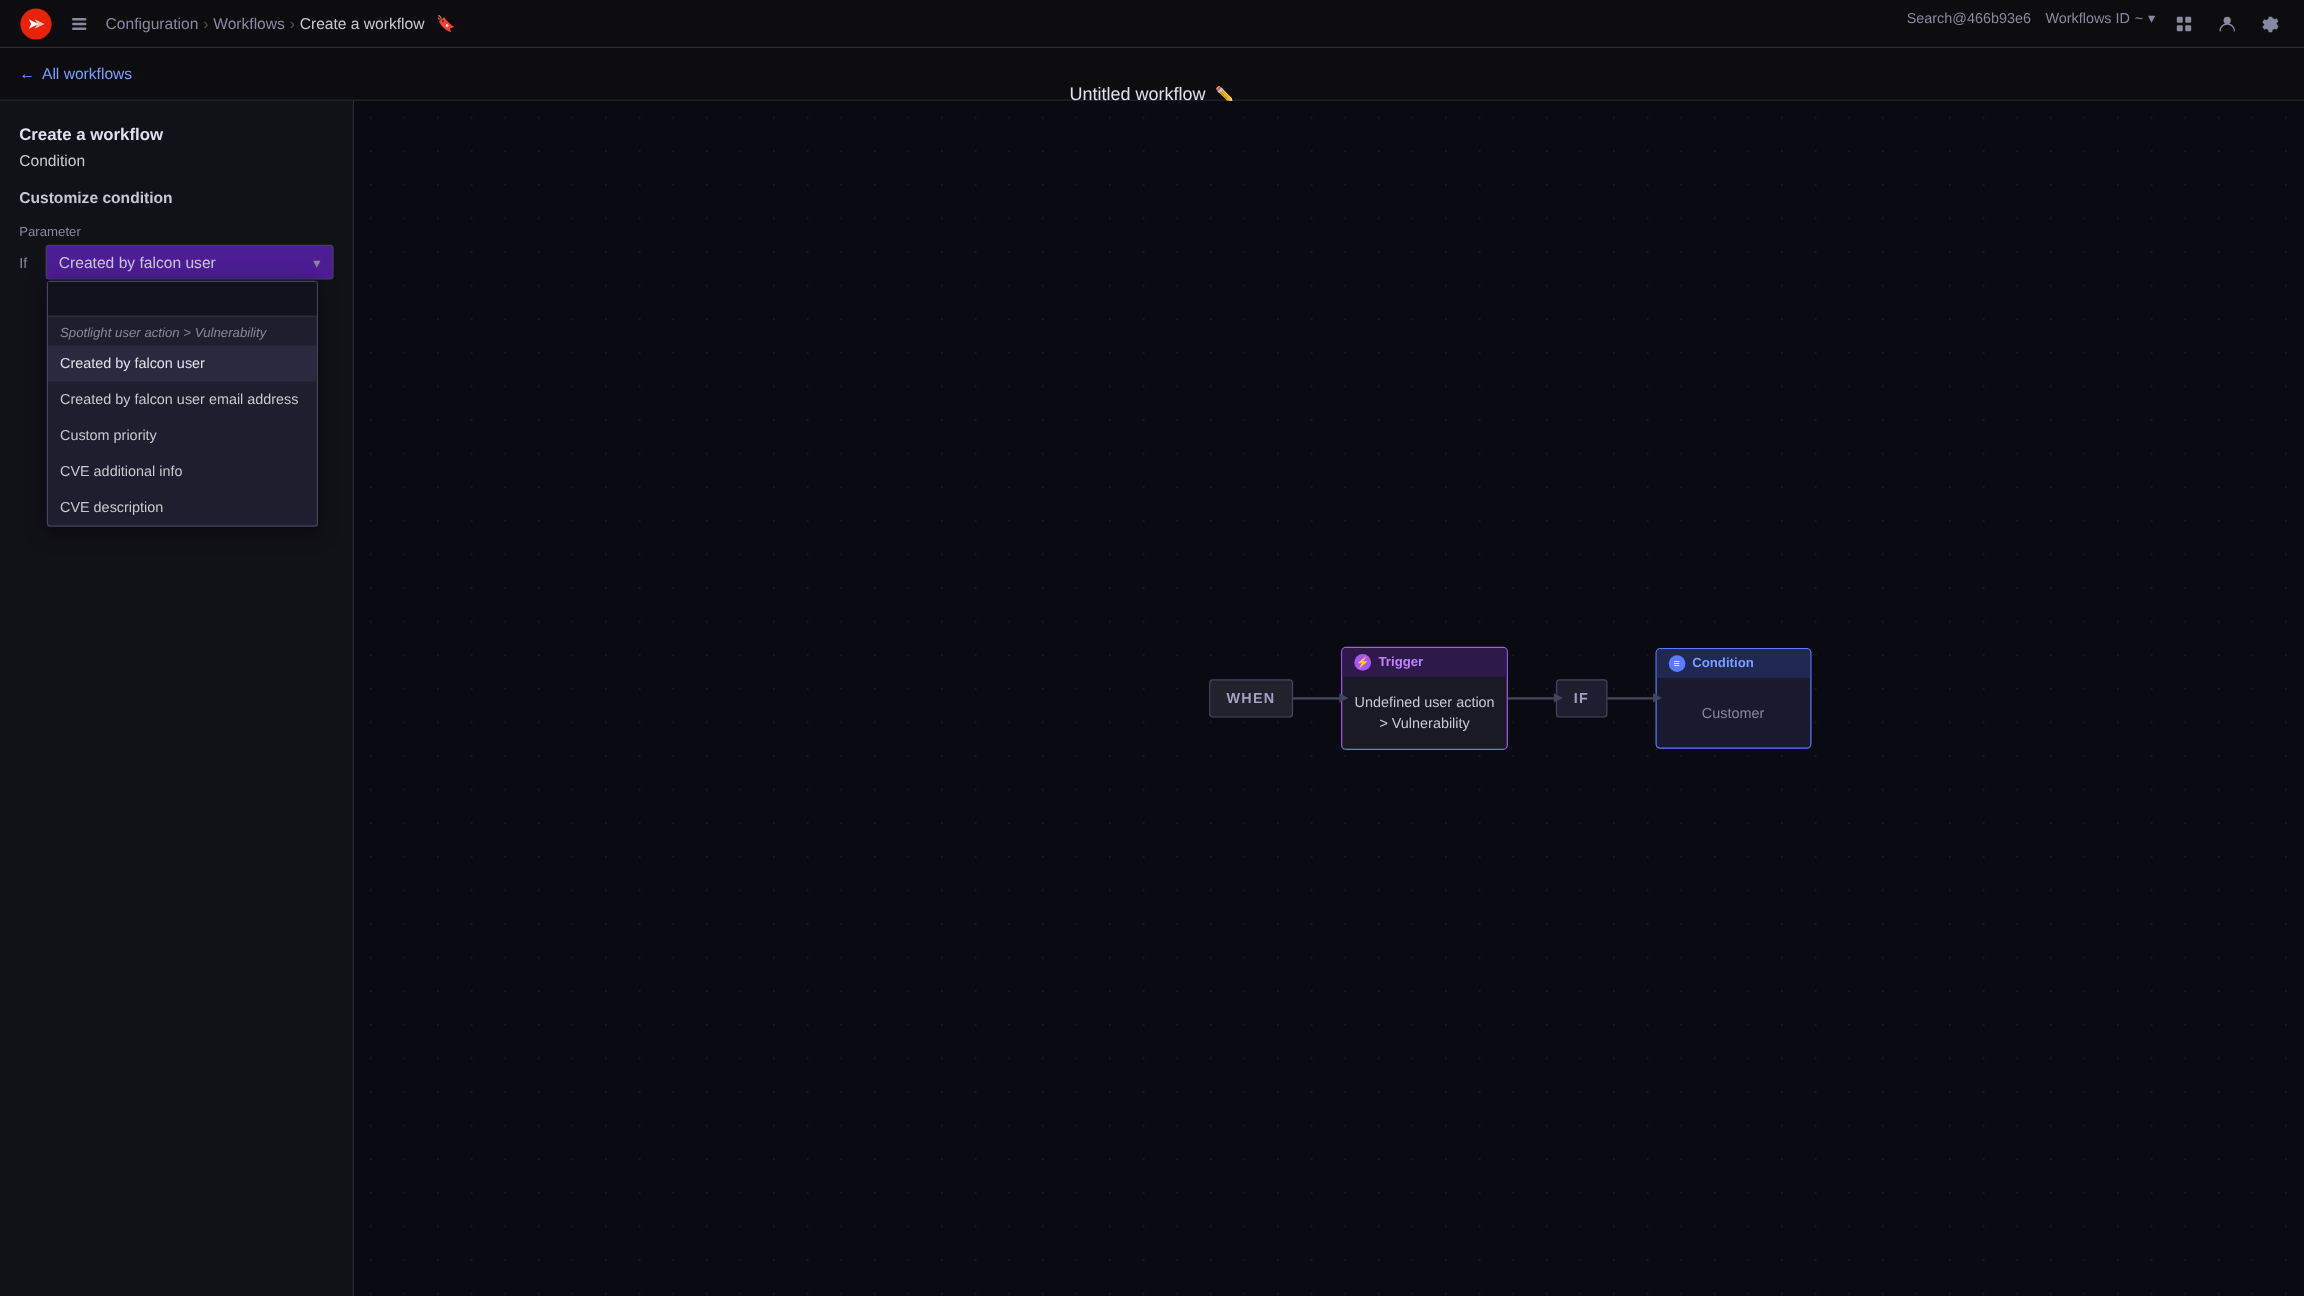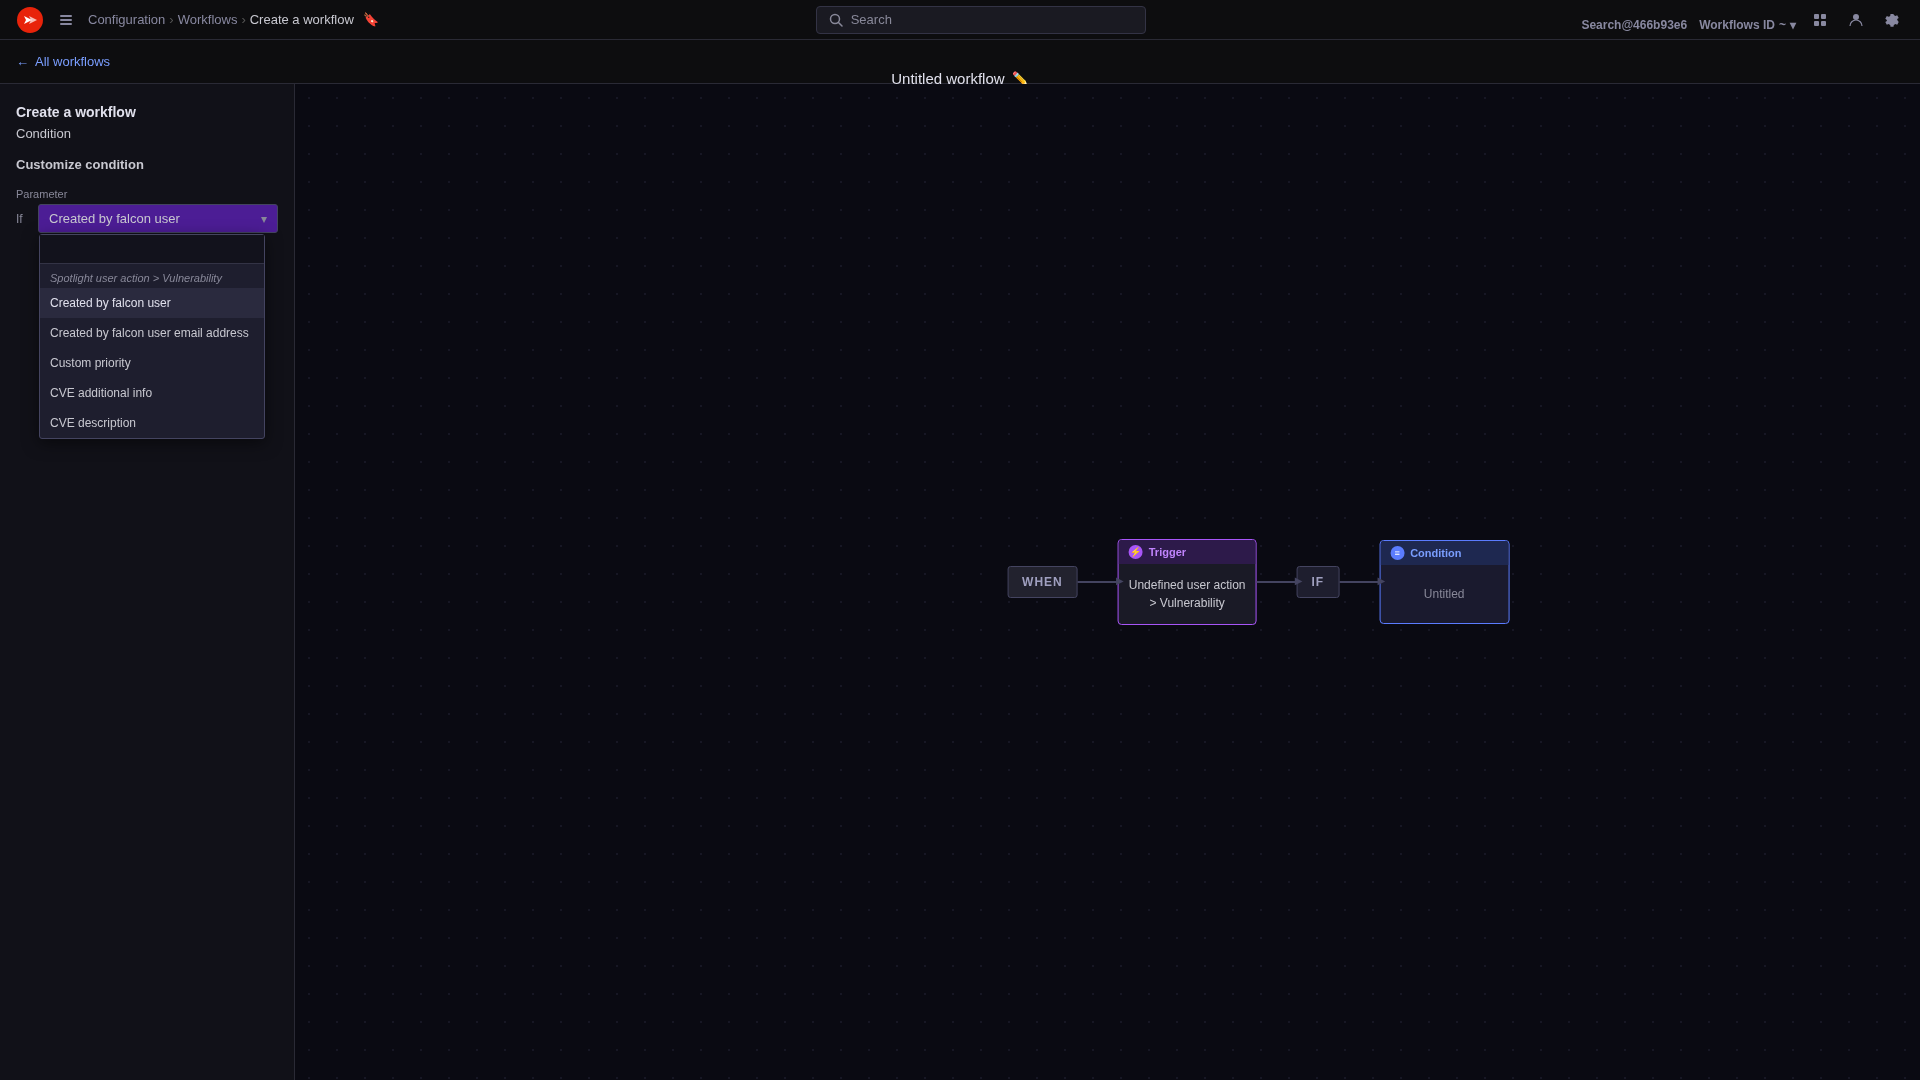--- a/index.html
+++ b/index.html
@@ -83,25 +83,24 @@
       gap: 8px;
       cursor: pointer;
     }
     .search-bar span {
       color: #888899;
       font-size: 13px;
     }
 
     .top-nav-right {
       display: flex;
-      align-items: flex-end;
+      align-items: flex-start;
       gap: 12px;
       font-size: 12px;
       color: #8888a0;
-      font-weight: bold;
     }
     .customer-id {
       display: flex;
       align-items: center;
       gap: 4px;
       cursor: pointer;
     }
     .nav-action-btn {
       background: none;
       border: none;
@@ -458,27 +457,20 @@
     <nav class="breadcrumb">
       <a href="#">Configuration</a>
       <span class="sep">›</span>
       <a href="#">Workflows</a>
       <span class="sep">›</span>
       <span class="current">Create a workflow</span>
       <span class="bookmark-icon">🔖</span>
     </nav>
   </div>
 
-  <div class="search-bar">
-    <svg width="14" height="14" viewBox="0 0 14 14" fill="none">
-      <circle cx="6" cy="6" r="4.5" stroke="#888899" stroke-width="1.5"></circle>
-      <line x1="9.5" y1="9.5" x2="13" y2="13" stroke="#888899" stroke-width="1.5" stroke-linecap="round"></line>
-    </svg>
-    <span>Search</span>
-  </div>
 
   <div class="top-nav-right">
     <span>Search@466b93e6</span>
     <div class="customer-id">
       <span>Workflows ID</span>
       <span>~</span>
       <span>▾</span>
     </div>
     <button class="nav-action-btn">
       <svg width="16" height="16" viewBox="0 0 16 16" fill="currentColor">
@@ -568,19 +560,19 @@
 
       <div class="node-if">IF</div>
 
       <div class="connector-line"></div>
 
       <div class="node-condition">
         <div class="node-condition-header">
           <div class="node-condition-icon">≡</div>
           <span>Condition</span>
         </div>
-        <div class="node-condition-body">Untitled</div>
+        <div class="node-condition-body">Customer</div>
       </div>
 
     </div>
   </main>
 
 </div>
 
 </body></html>

